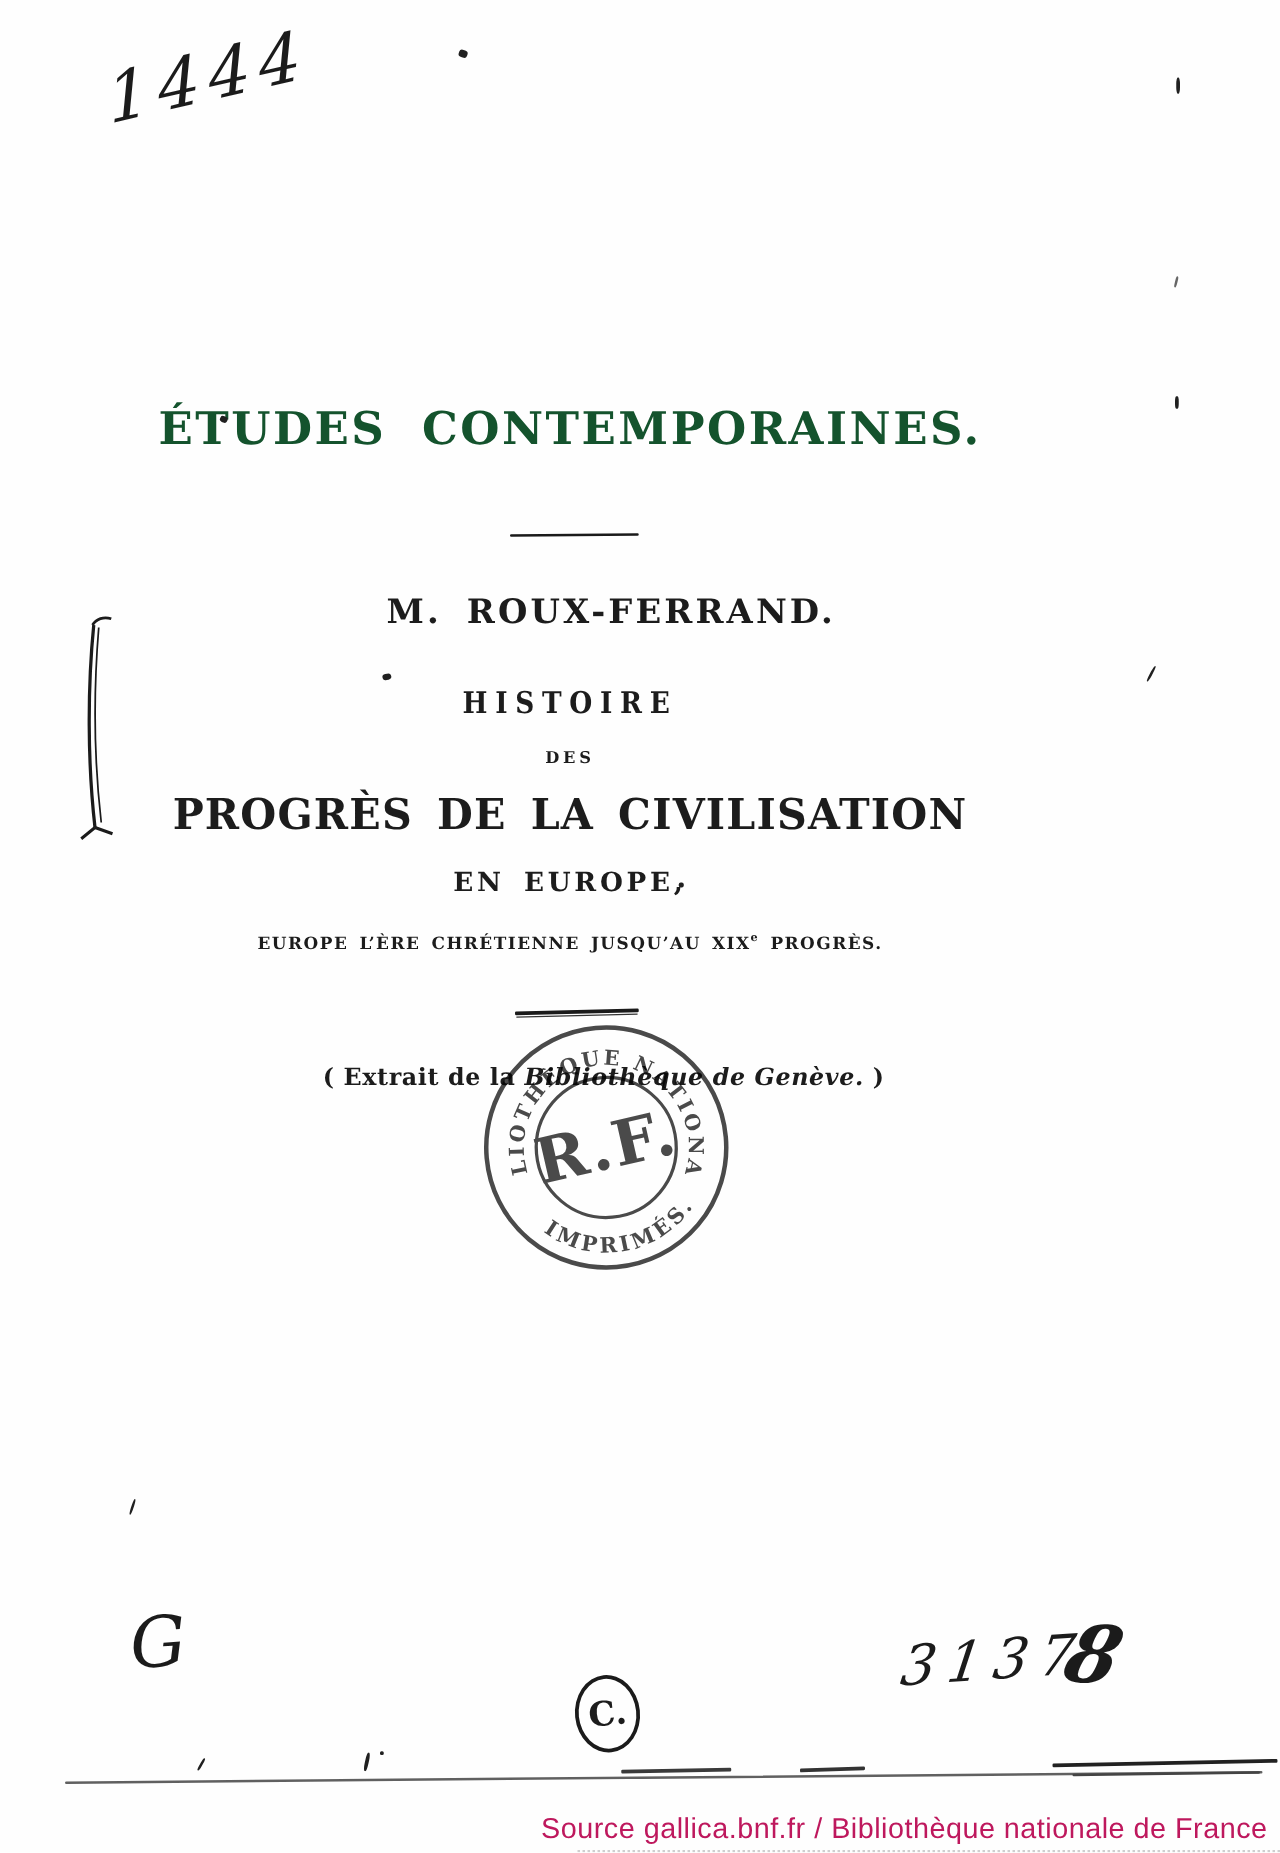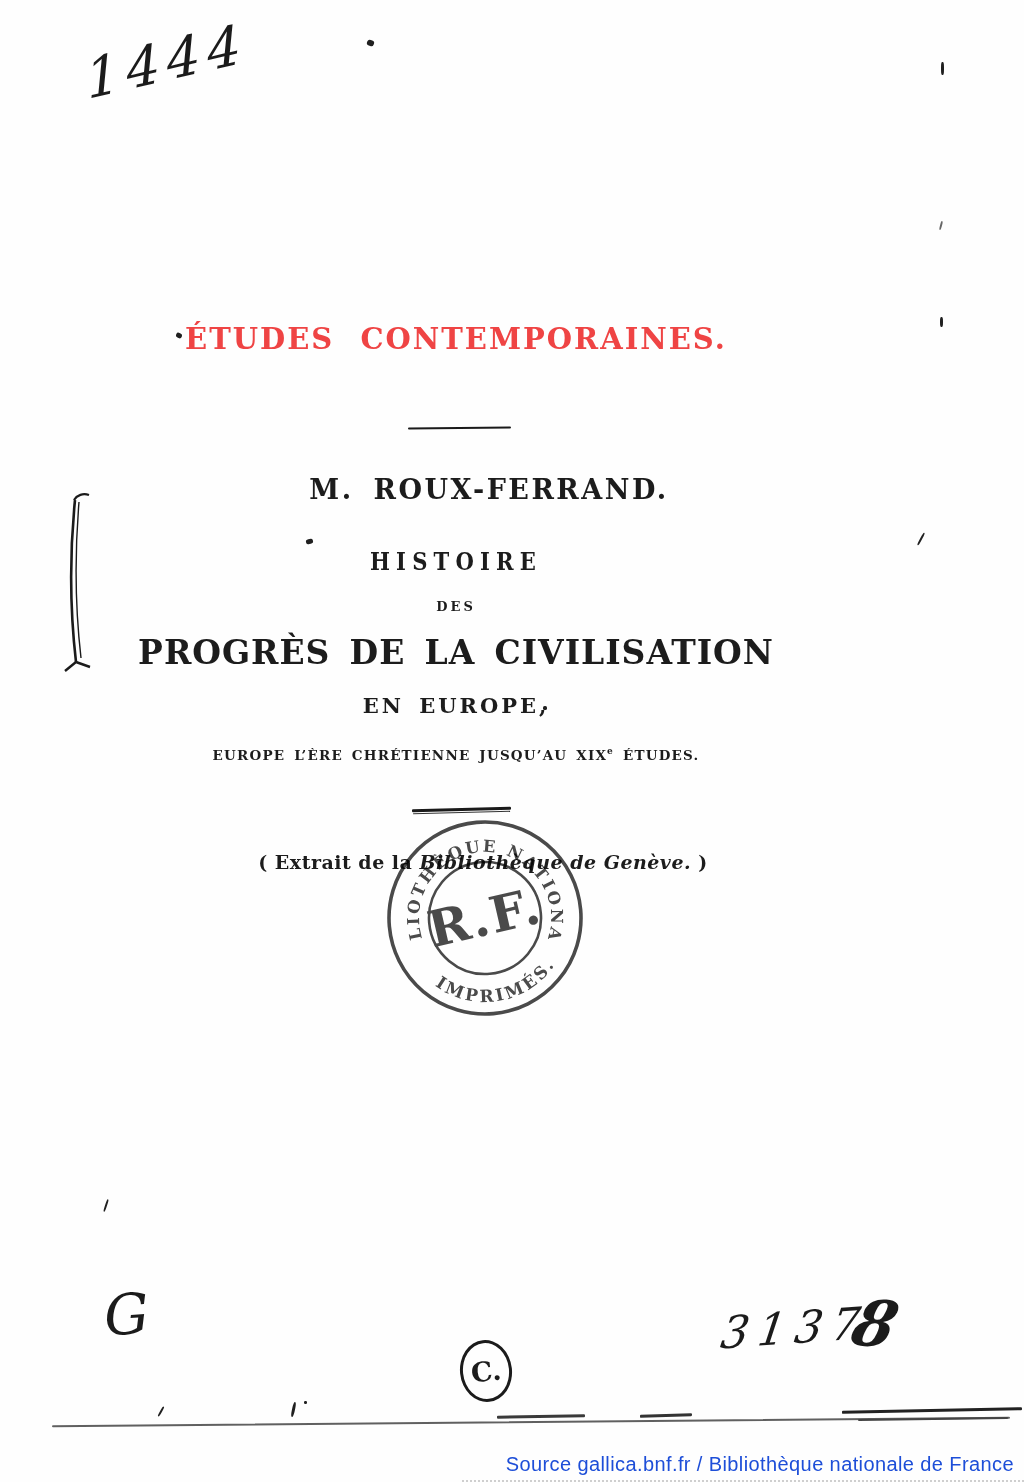--- a/index.html
+++ b/index.html
@@ -4,21 +4,21 @@
 <style>
   html,body{margin:0;padding:0;background:#ffffff;}
   .page{
     position:relative;width:1024px;height:1482px;background:#fefefdff;
     background:#fefefe;overflow:hidden;color:#1c1c1c;
     font-family:"DejaVu Serif","Liberation Serif",serif;
   }
   .abs{position:absolute;}
   .center-line{left:0;width:912px;text-align:center;}
   
-  .series-title{top:322px;font-weight:bold;font-size:29px;letter-spacing:2px;word-spacing:14px;color:#ef4444;}
+  .series-title{top:322px;font-weight:bold;font-size:36px;letter-spacing:2px;word-spacing:14px;color:#14532d;}
   .author{top:474px;font-weight:bold;font-size:27px;letter-spacing:2.5px;word-spacing:8px;margin-left:33px;}
   .histoire{top:547px;font-size:24px;letter-spacing:7px;font-weight:bold;transform:scaleX(.88);}
   .des{top:599px;font-size:13px;font-weight:bold;letter-spacing:3px;}
   .progres{top:632px;font-size:34px;font-weight:bold;letter-spacing:1px;word-spacing:7px;transform:scaleX(.97);}
   .europe{top:693px;font-size:21px;font-weight:bold;letter-spacing:3px;word-spacing:5px;}
   .depuis{top:746px;font-size:13.5px;font-weight:bold;letter-spacing:1.2px;word-spacing:3px;}
   .depuis sup{font-size:9px;vertical-align:6px;}
   .extrait{top:851px;left:12px;width:942px;text-align:center;font-size:19px;font-weight:bold;letter-spacing:.5px;}
   .extrait .it{font-style:italic;font-weight:bold;}
   .rule{background:#1a1a1a;border-radius:1px;}
@@ -35,21 +35,21 @@
     display:flex;align-items:center;justify-content:center;font-size:27px;font-weight:bold;transform:rotate(-6deg);}
   
   .stamp{left:379px;top:812px;width:212px;height:212px;transform:rotate(-5deg);opacity:.84;mix-blend-mode:multiply;}
   
   .bracket{left:60px;top:488px;width:36px;height:190px;}
   
   .speck{background:#202020;position:absolute;border-radius:40%;}
   .edge-line{position:absolute;background:#2b2b2b;border-radius:1px;}
   
   .footer{right:10px;bottom:6px;font-family:"Liberation Sans","DejaVu Sans",sans-serif;
-    font-size:20px;color:#1d4ed8;letter-spacing:.4px;}
+    font-size:23px;color:#be185d;letter-spacing:.4px;}
   .footer-edge{left:462px;bottom:0;width:562px;border-top:2px dotted #cfcfcf;position:absolute;}
 </style>
 </head>
 <body>
 
 <div class="page">
 
   <div class="abs hw hw-top">1444</div>
 
   <div class="abs center-line series-title">ÉTUDES CONTEMPORAINES.</div>
@@ -58,21 +58,21 @@
 
   <div class="abs center-line author">M. ROUX-FERRAND.</div>
   <div class="speck" style="left:306px;top:539px;width:7px;height:5px;transform:rotate(-15deg);"></div>
 
   <div class="abs center-line histoire">HISTOIRE</div>
   <div class="abs center-line des">DES</div>
   <div class="abs center-line progres">PROGRÈS DE LA CIVILISATION</div>
   <div class="abs center-line europe">EN EUROPE,</div>
   <div class="speck" style="left:543px;top:706px;width:4px;height:4px;"></div>
 
-  <div class="abs center-line depuis"><span>EUROPE L’ÈRE CHRÉTIENNE JUSQU’AU XIX</span><sup>e</sup><span> ÉTUDES.</span></div>
+  <div class="abs center-line depuis"><span>EUROPE L’ÈRE CHRÉTIENNE JUSQU’AU XIX</span><sup>e</sup><span> PROGRÈS.</span></div>
 
   <div class="abs rule rule2"></div>
 
   <div class="abs extrait"><span>( Extrait de la </span><span class="it">Bibliothèque de Genève.</span><span> )</span></div>
 
   <svg class="abs stamp" viewBox="0 0 212 212">
     <defs>
       <path id="arcTop" d="M 44 128.6 A 66 66 0 1 1 168 128.6"></path>
       <path id="arcBottom" d="M 22 106 A 84 84 0 0 0 190 106"></path>
     </defs>

